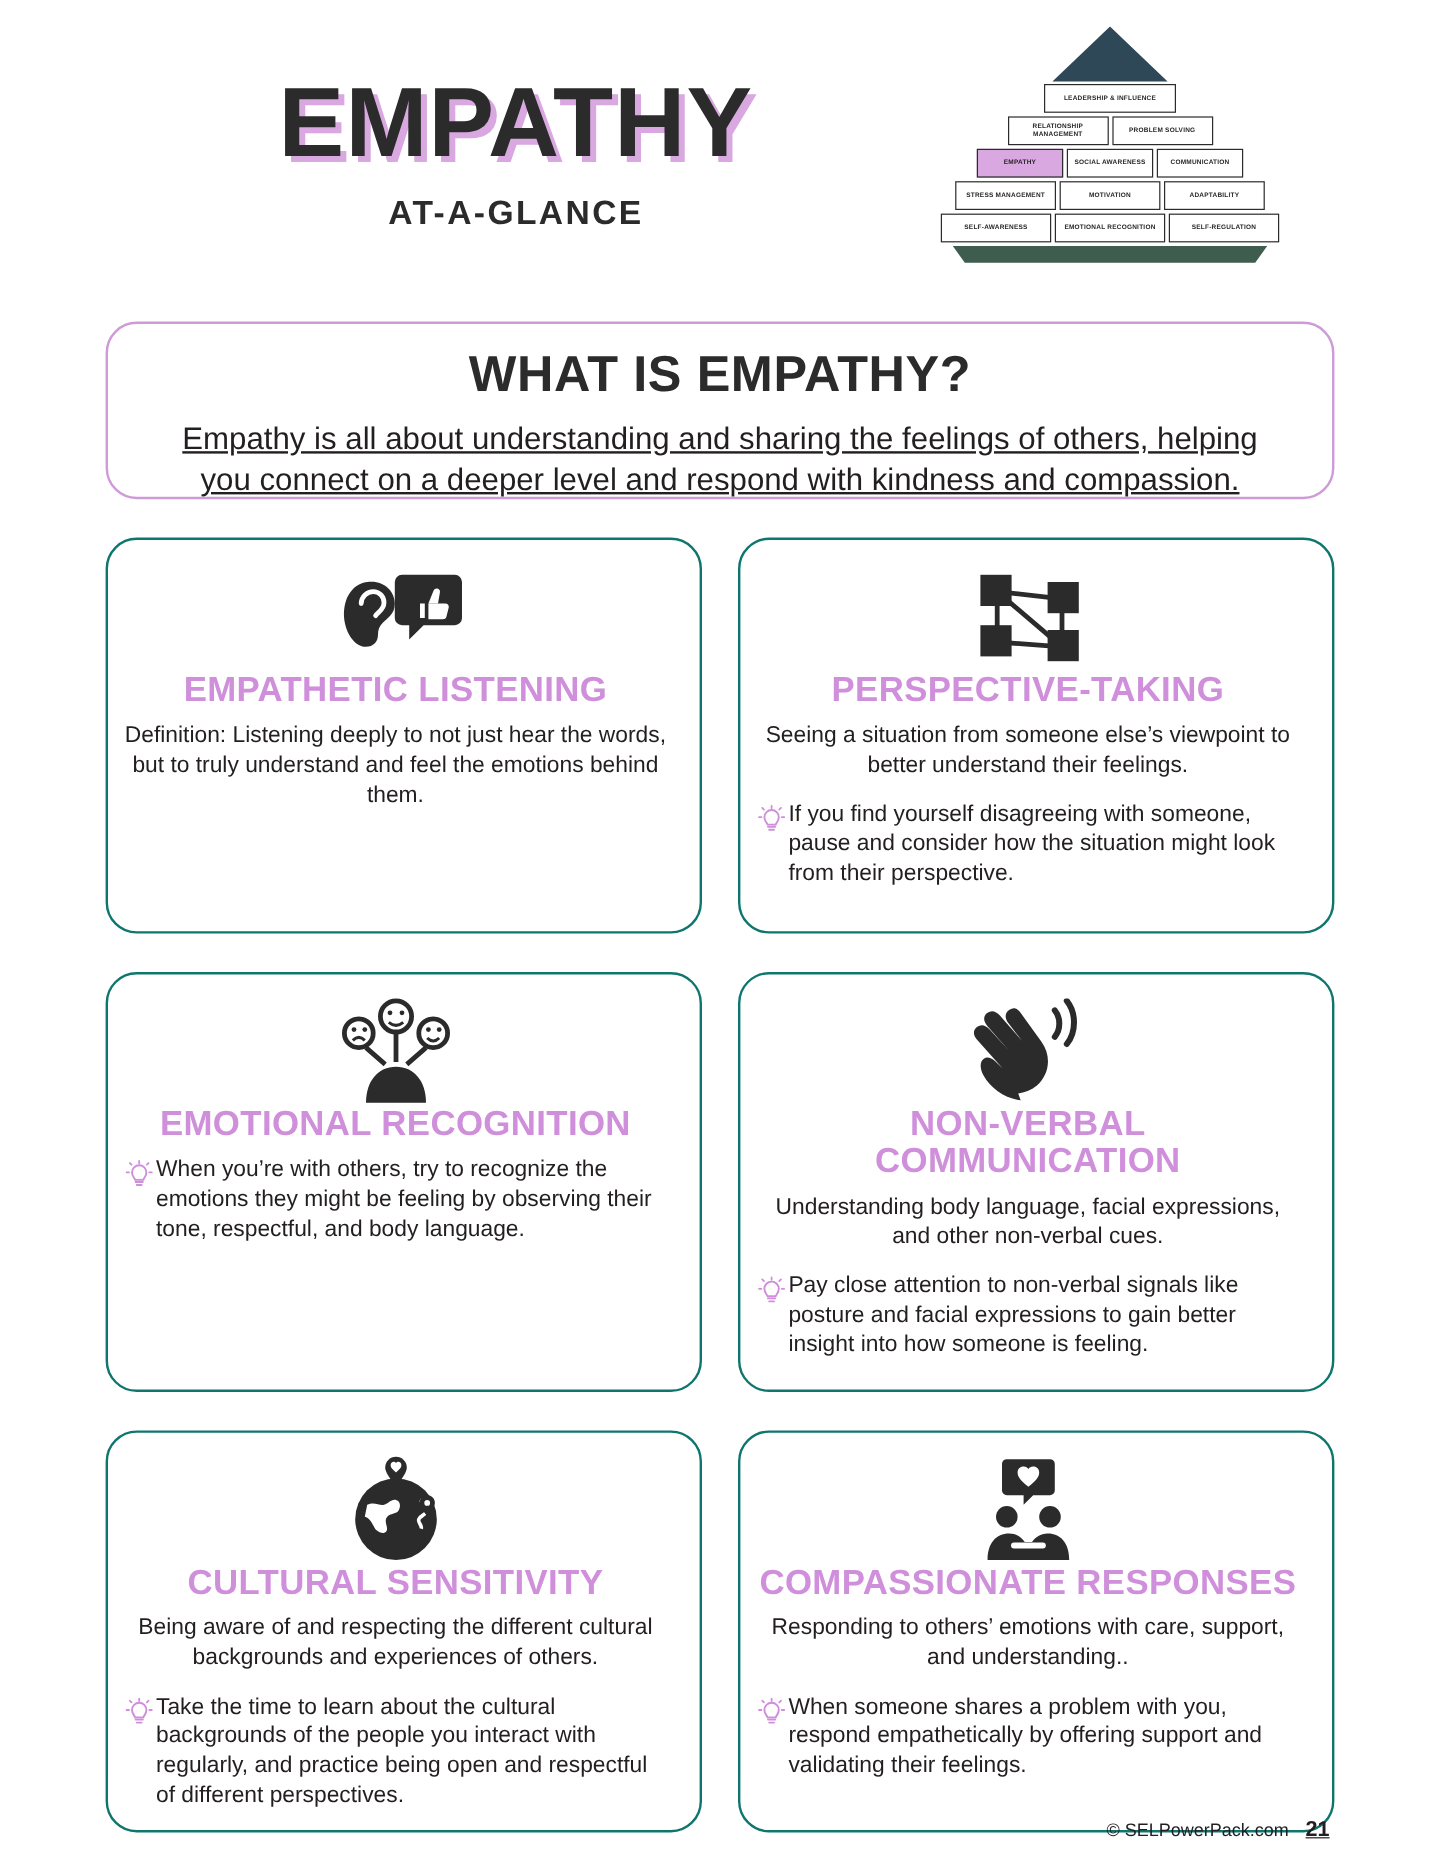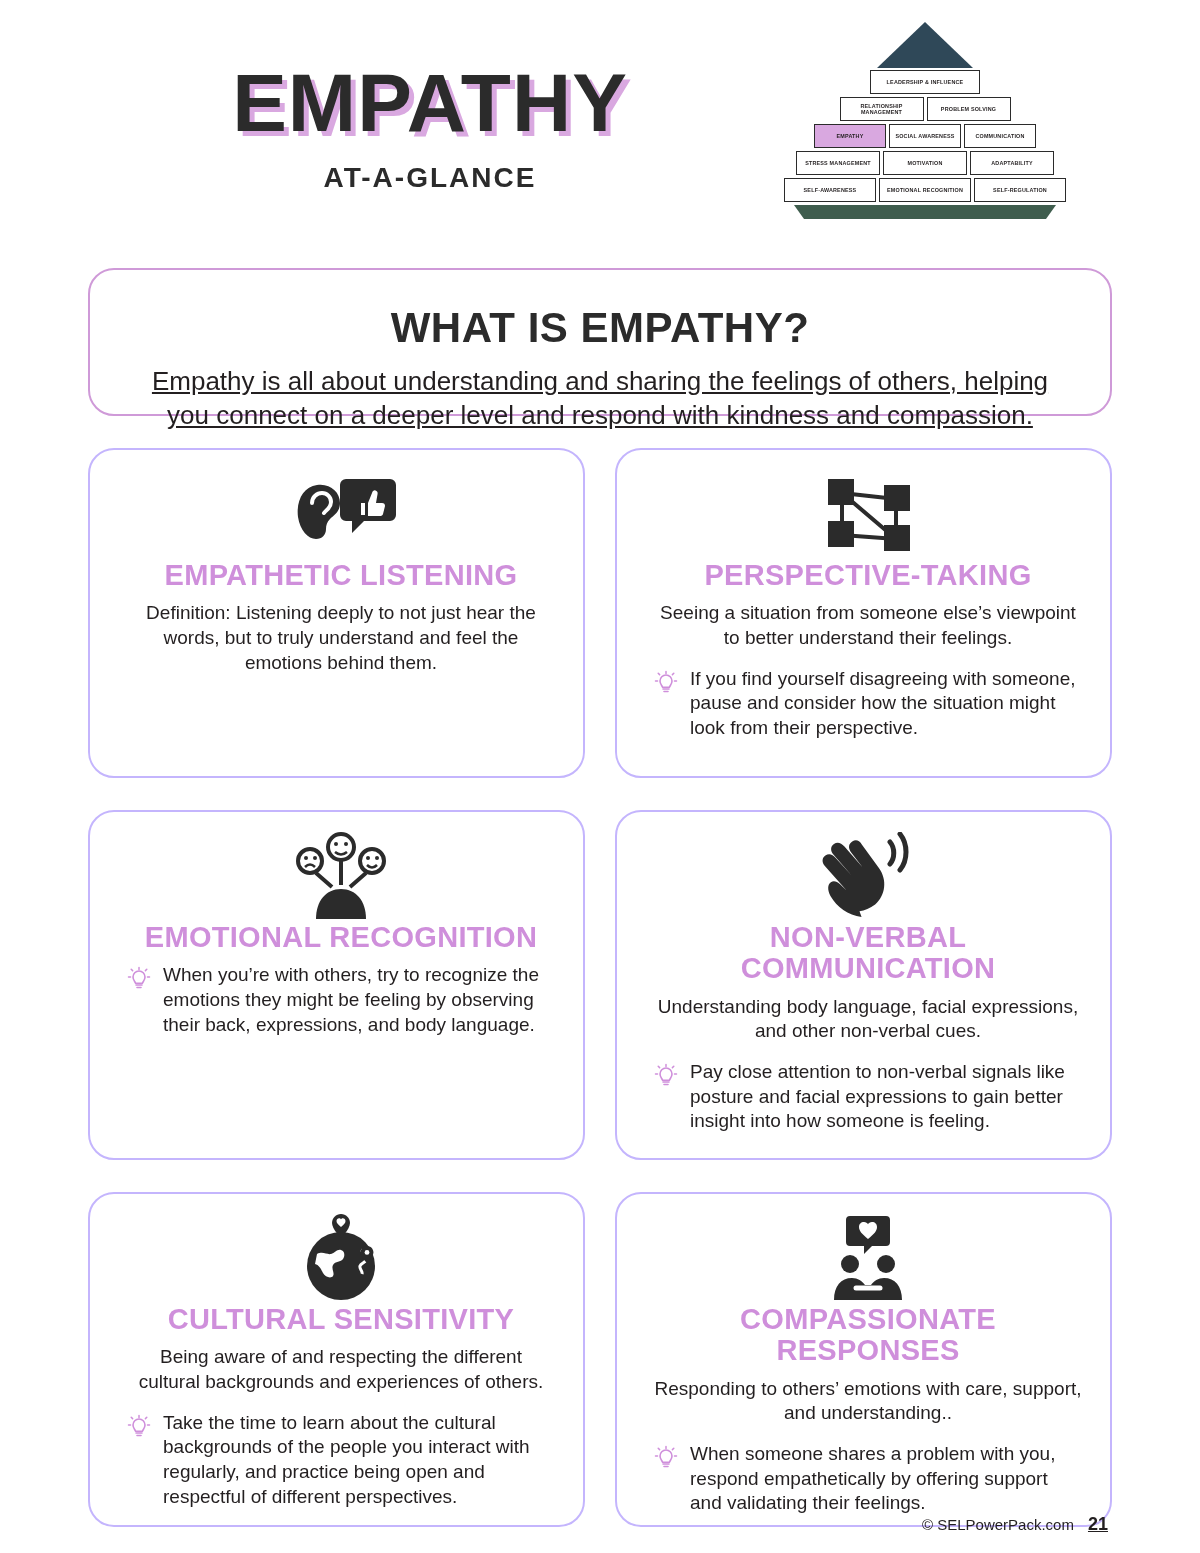--- a/index.html
+++ b/index.html
@@ -105,21 +105,21 @@
   .whatis {
     position: absolute;
     left: 88px;
     top: 268px;
     width: 1024px;
     height: 148px;
     border: 2px solid #cf9ad8;
     border-radius: 26px;
     box-sizing: border-box;
     text-align: center;
-    padding-top: 34px;
+    padding-top: 18px;
   }
   .whatis h2 {
     margin: 0;
     font-size: 42px;
     font-weight: bold;
     color: #2b2b2b;
     letter-spacing: .5px;
   }
   .whatis p {
     margin: 12px auto 0 auto;
@@ -137,24 +137,24 @@
     top: 448px;
     width: 1024px;
   }
   .row {
     display: flex;
     gap: 30px;
     margin-bottom: 32px;
   }
   .card {
     width: 497px;
-    border: 2px solid #c4b5fd;
+    border: 2px solid #0f766e;
     border-radius: 26px;
     box-sizing: border-box;
-    padding: 18px 28px 22px 37px;
+    padding: 18px 28px 22px 14px;
     position: relative;
   }
   .card.h1 { height: 330px; }
   .card.h2 { height: 350px; }
   .card.h3 { height: 335px; }
 
   .card-icon {
     height: 92px;
     display: flex;
     align-items: center;
@@ -171,21 +171,20 @@
   }
   .card-def {
     font-size: 19px;
     line-height: 1.3;
     color: #231f20;
     margin-bottom: 16px;
     text-align: center;
   }
   .tip {
     display: flex;
-    gap: 10px;
     align-items: flex-start;
   }
   .tip-text {
     font-size: 19px;
     line-height: 1.3;
     color: #231f20;
     flex: 1;
   }
   .bulb {
     flex: 0 0 26px;
@@ -325,21 +324,21 @@
       </div>
       <div class="card-title">EMOTIONAL RECOGNITION</div>
       <div class="tip">
         <span class="bulb">
           <svg width="24" height="26" viewBox="0 0 24 26">
             <path d="M12 5a6 6 0 0 1 6 6c0 3-2 4.5-2.6 6.2H8.6C8 15.5 6 14 6 11a6 6 0 0 1 6-6z" fill="none" stroke="#cf8fdb" stroke-width="1.6"></path>
             <path d="M9 19h6M10 21.5h4" stroke="#cf8fdb" stroke-width="1.6" stroke-linecap="round"></path>
             <path d="M12 1.5v2M3.5 11h-2M22.5 11h-2M5.6 4.6L4.2 3.2M18.4 4.6l1.4-1.4" stroke="#cf8fdb" stroke-width="1.5" stroke-linecap="round"></path>
           </svg>
         </span>
-        <span class="tip-text">When you’re with others, try to recognize the emotions they might be feeling by observing their back, expressions, and body language.</span>
+        <span class="tip-text">When you’re with others, try to recognize the emotions they might be feeling by observing their tone, respectful, and body language.</span>
       </div>
     </div>
 
     <div class="card h2">
       <div class="card-icon">
         <svg width="100" height="88" viewBox="0 0 100 88">
           <path d="M30 82c-12-6-20-18-22-30-1-7 1-12 5-13 3-1 6 1 8 5l4 8-12-30c-2-5 0-9 4-10 4-1 7 1 9 6l9 22-10-26c-2-5 0-9 4-10s7 1 9 6l10 26-6-19c-1-5 1-8 5-9s7 1 8 6l8 28c4 14-3 28-16 33-6 2-12 2-17 1z" fill="#2b2b2b" transform="rotate(-20 45 45)"></path>
           <path d="M72 10c5 6 5 16 0 22M82 2c8 10 8 26 0 36" stroke="#2b2b2b" stroke-width="5" fill="none" stroke-linecap="round"></path>
         </svg>
       </div>

